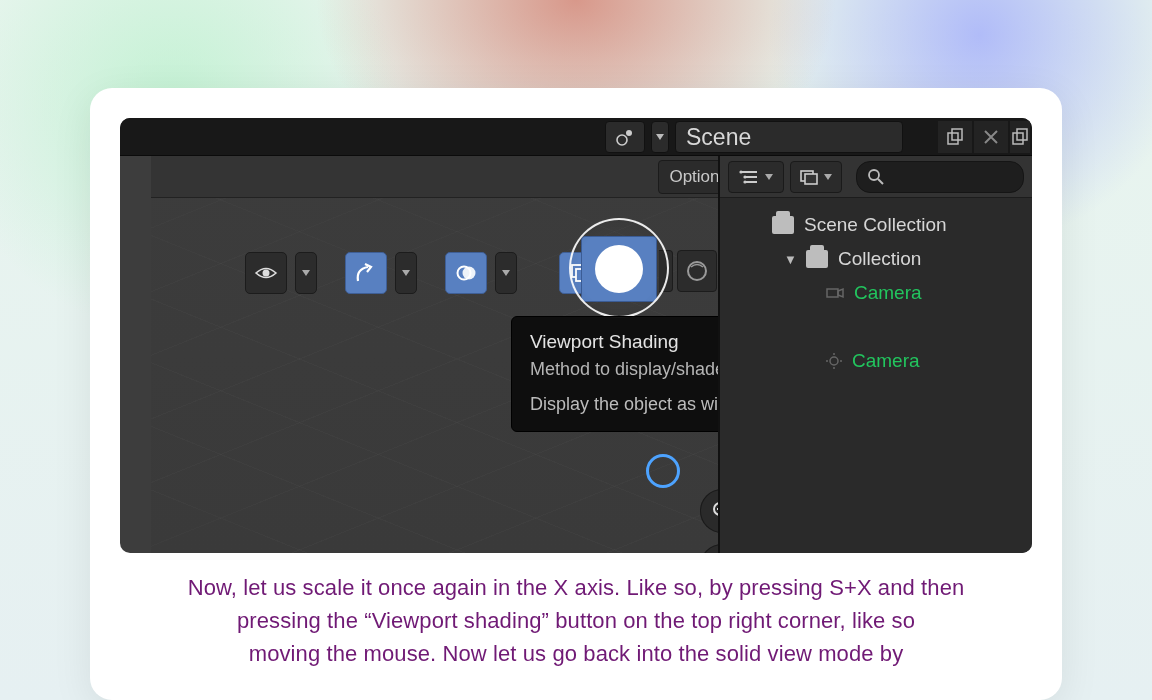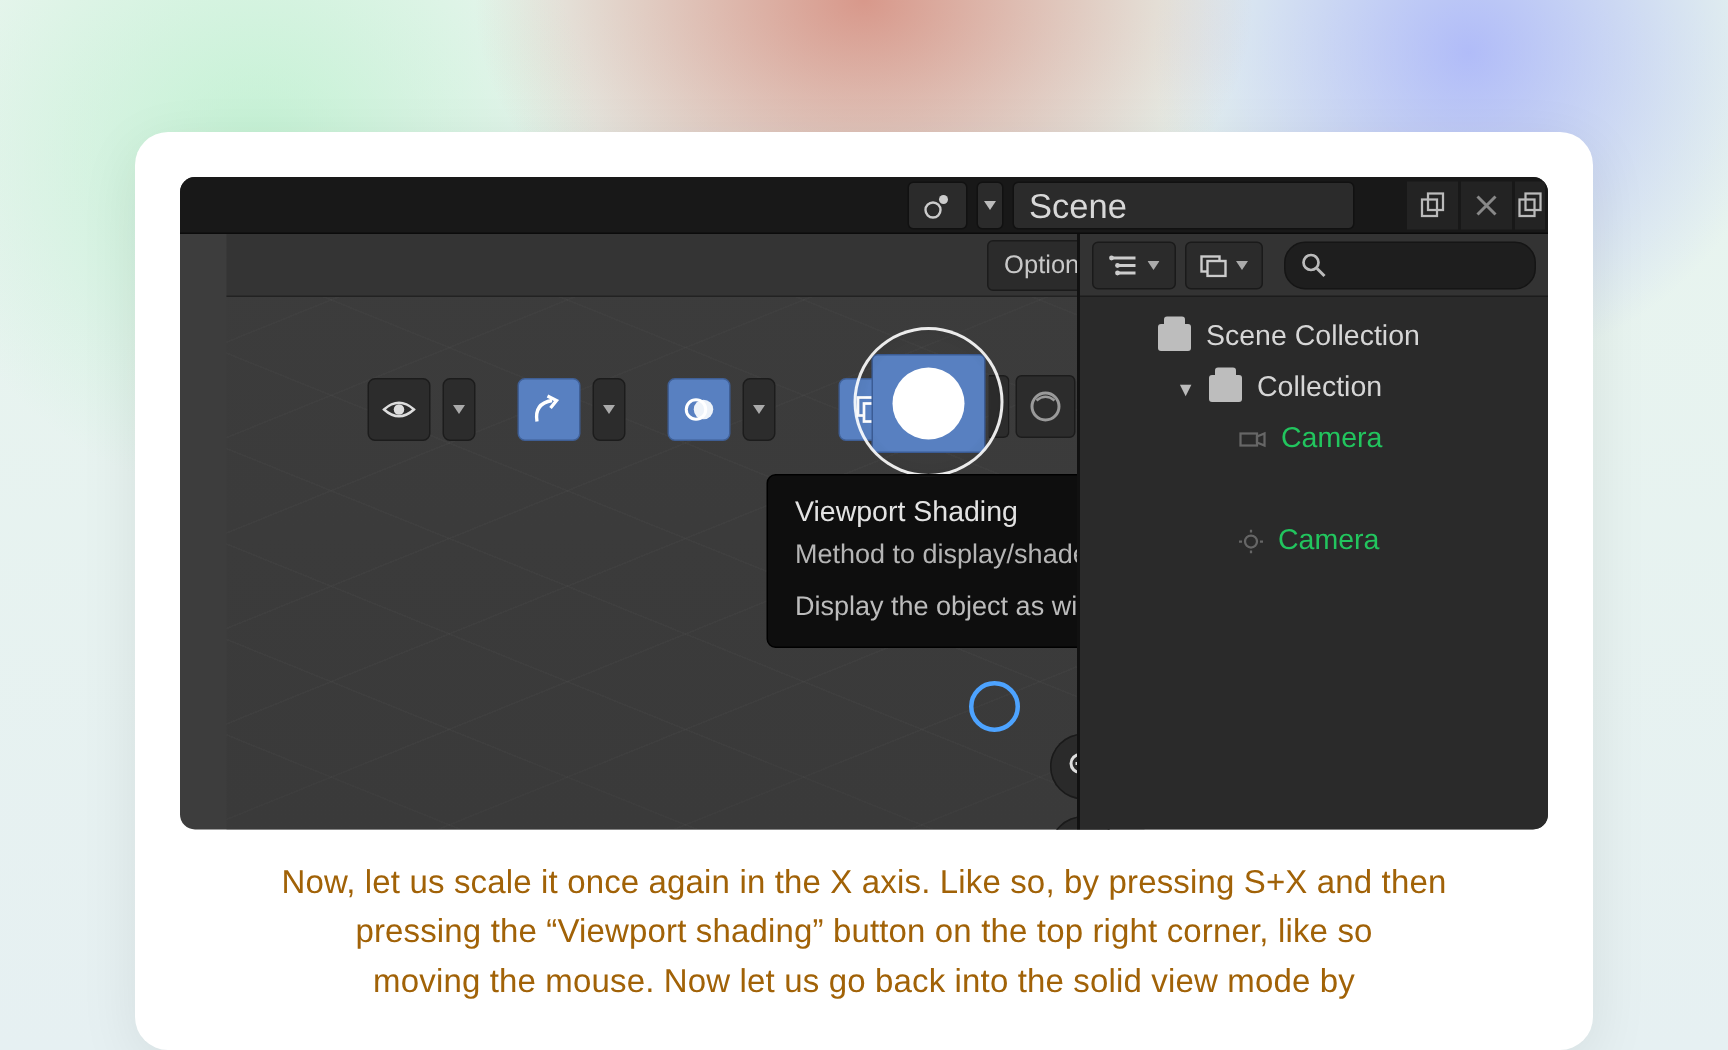--- a/index.html
+++ b/index.html
@@ -163,21 +163,21 @@
   .tree-row { display:flex; align-items:center; gap:10px; height:34px; }
   .tree-row .tri { width:12px; text-align:center; color:#bbb; font-size:13px;}
   .tree-row.dim { color:#22c55e; }
   .box-ic { width:22px; height:18px; background:#bdbdbd; border-radius:2px; position:relative;}
   .box-ic:before { content:""; position:absolute; left:4px; top:-5px; width:14px; height:5px; background:#bdbdbd; border-radius:2px 2px 0 0;}
 
   
   .caption {
     margin-top: 18px;
     text-align:center;
-    color:#a16207;
+    color:#701a75;
     font-size:22px;
     line-height:1.5;
     padding: 0 40px;
     letter-spacing:0.1px;
   }
 
   svg { display:block; }
 </style>
 </head>
 <body>

